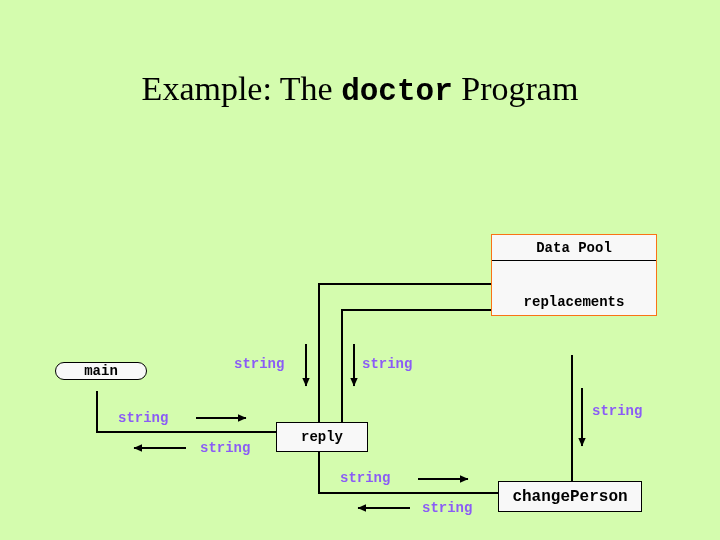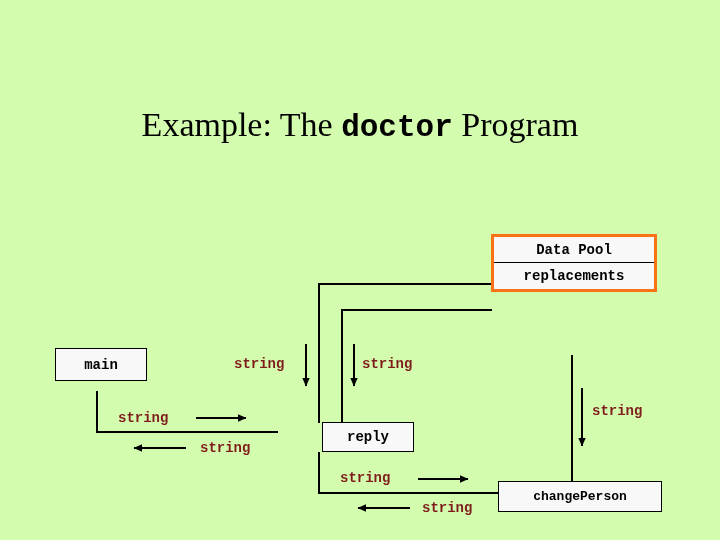--- a/index.html
+++ b/index.html
@@ -22,21 +22,20 @@
   .title {
     position: absolute;
     left: 0;
     top: 70px;
     width: 720px;
     text-align: center;
     font-family: "Liberation Serif", serif;
     font-size: 34px;
     color: #000000;
     white-space: nowrap;
-    margin-top: 36px;
   }
   .title .mono {
     font-family: "Liberation Mono", monospace;
     font-weight: bold;
     font-size: 31px;
   }
   .subtitle {
     position: absolute;
     left: 0;
     top: 146px;
@@ -60,71 +59,72 @@
     display: flex;
     align-items: center;
     justify-content: center;
     white-space: nowrap;
   }
   .pool {
     position: absolute;
     left: 491px;
     top: 234px;
     width: 166px;
-    border: 3px solid #f97316;
+    border: 1px solid #f97316;
     box-sizing: border-box;
     background: #f8f8f8;
   }
   .pool-row {
     height: 26px;
     border-bottom: 1px solid #000000;
     box-sizing: border-box;
     display: flex;
     align-items: center;
     justify-content: center;
     font-family: "Liberation Mono", monospace;
     font-weight: bold;
     font-size: 14px;
     color: #000000;
     white-space: nowrap;
   }
   .pool-row:last-child {
     border-bottom: none;
+    margin-top: 28px;
   }
   #box-main {
     left: 55px;
-    top: 348px;
+    top: 362px;
     width: 92px;
-    height: 33px;
+    height: 18px;
+    border-radius: 12px;
   }
   #box-reply {
     left: 276px;
     top: 422px;
     width: 92px;
     height: 30px;
-    margin-left: 46px;
   }
   #box-changeperson {
     left: 498px;
     top: 481px;
-    width: 164px;
+    width: 144px;
     height: 31px;
-    font-size: 13px;
+    font-size: 16px;
   }
   
   .ln {
     position: absolute;
     background: #000000;
   }
   .lbl {
     position: absolute;
     font-family: "Liberation Mono", monospace;
     font-weight: bold;
     font-size: 14px;
-    color: #7f1d1d;
+    color: #8b5cf6;
     white-space: nowrap;
   }
   svg.arrows {
     position: absolute;
     left: 0;
     top: 0;
     width: 720px;
     height: 540px;
     pointer-events: none;
   }

